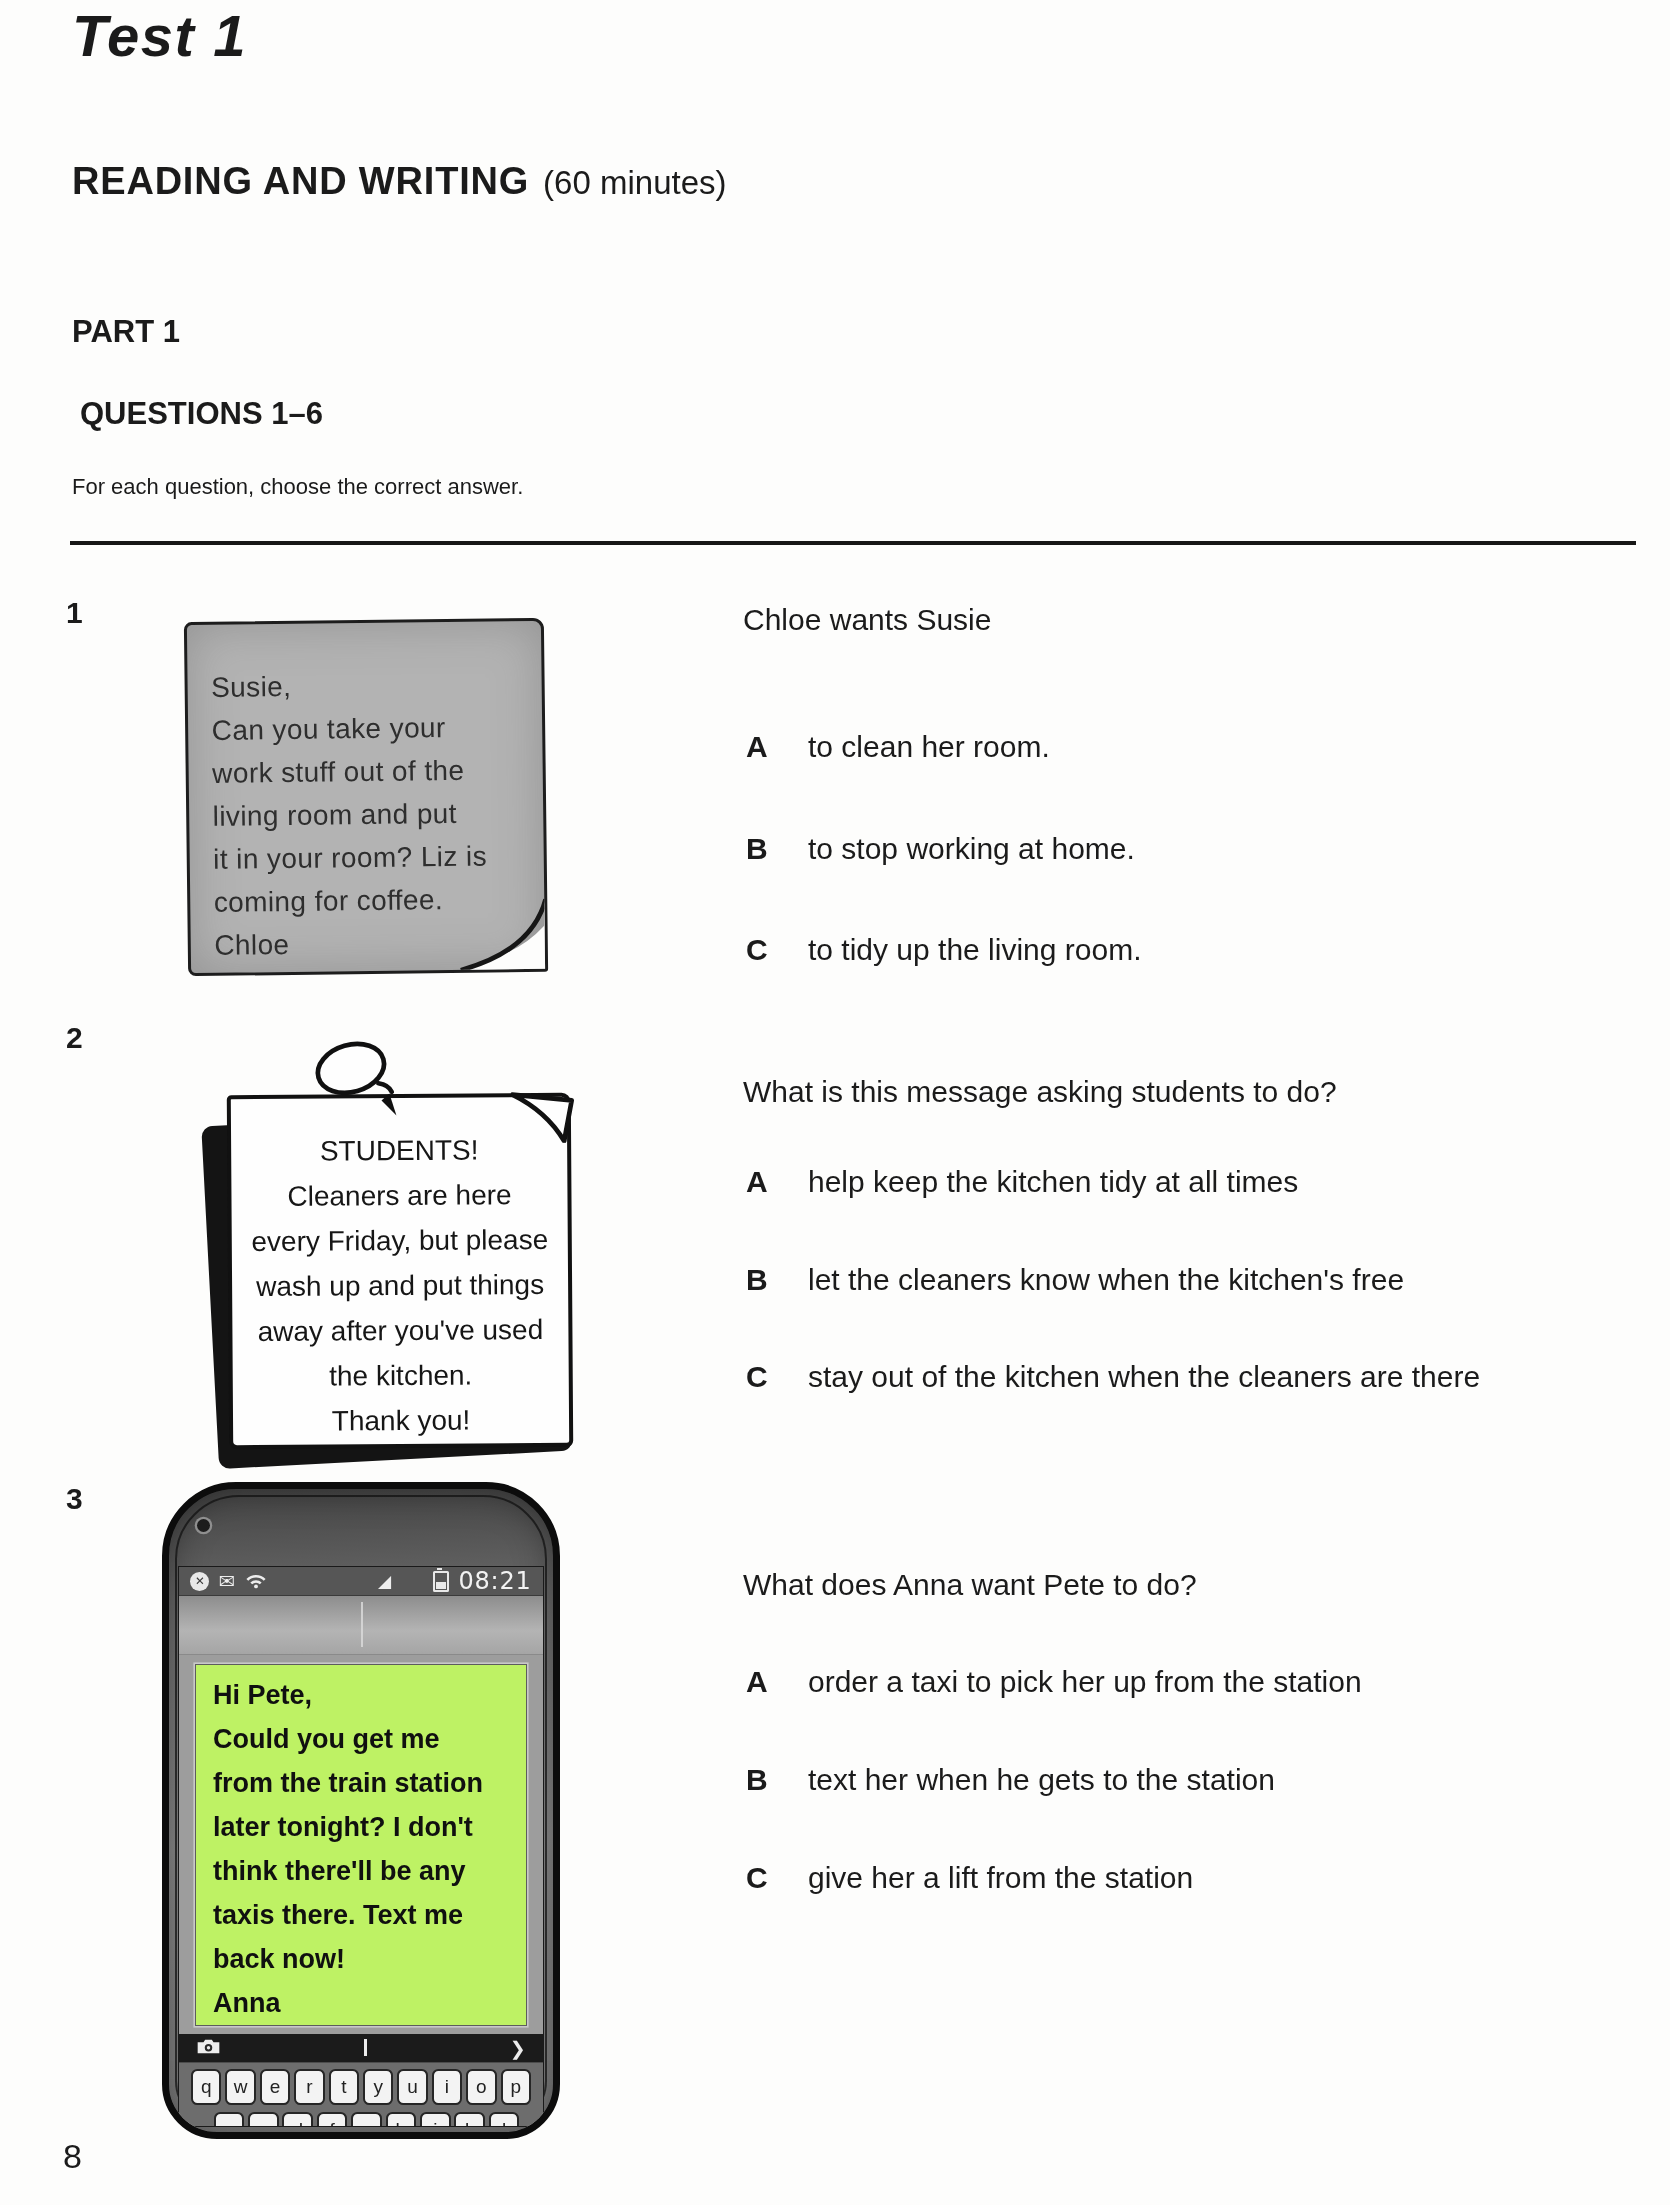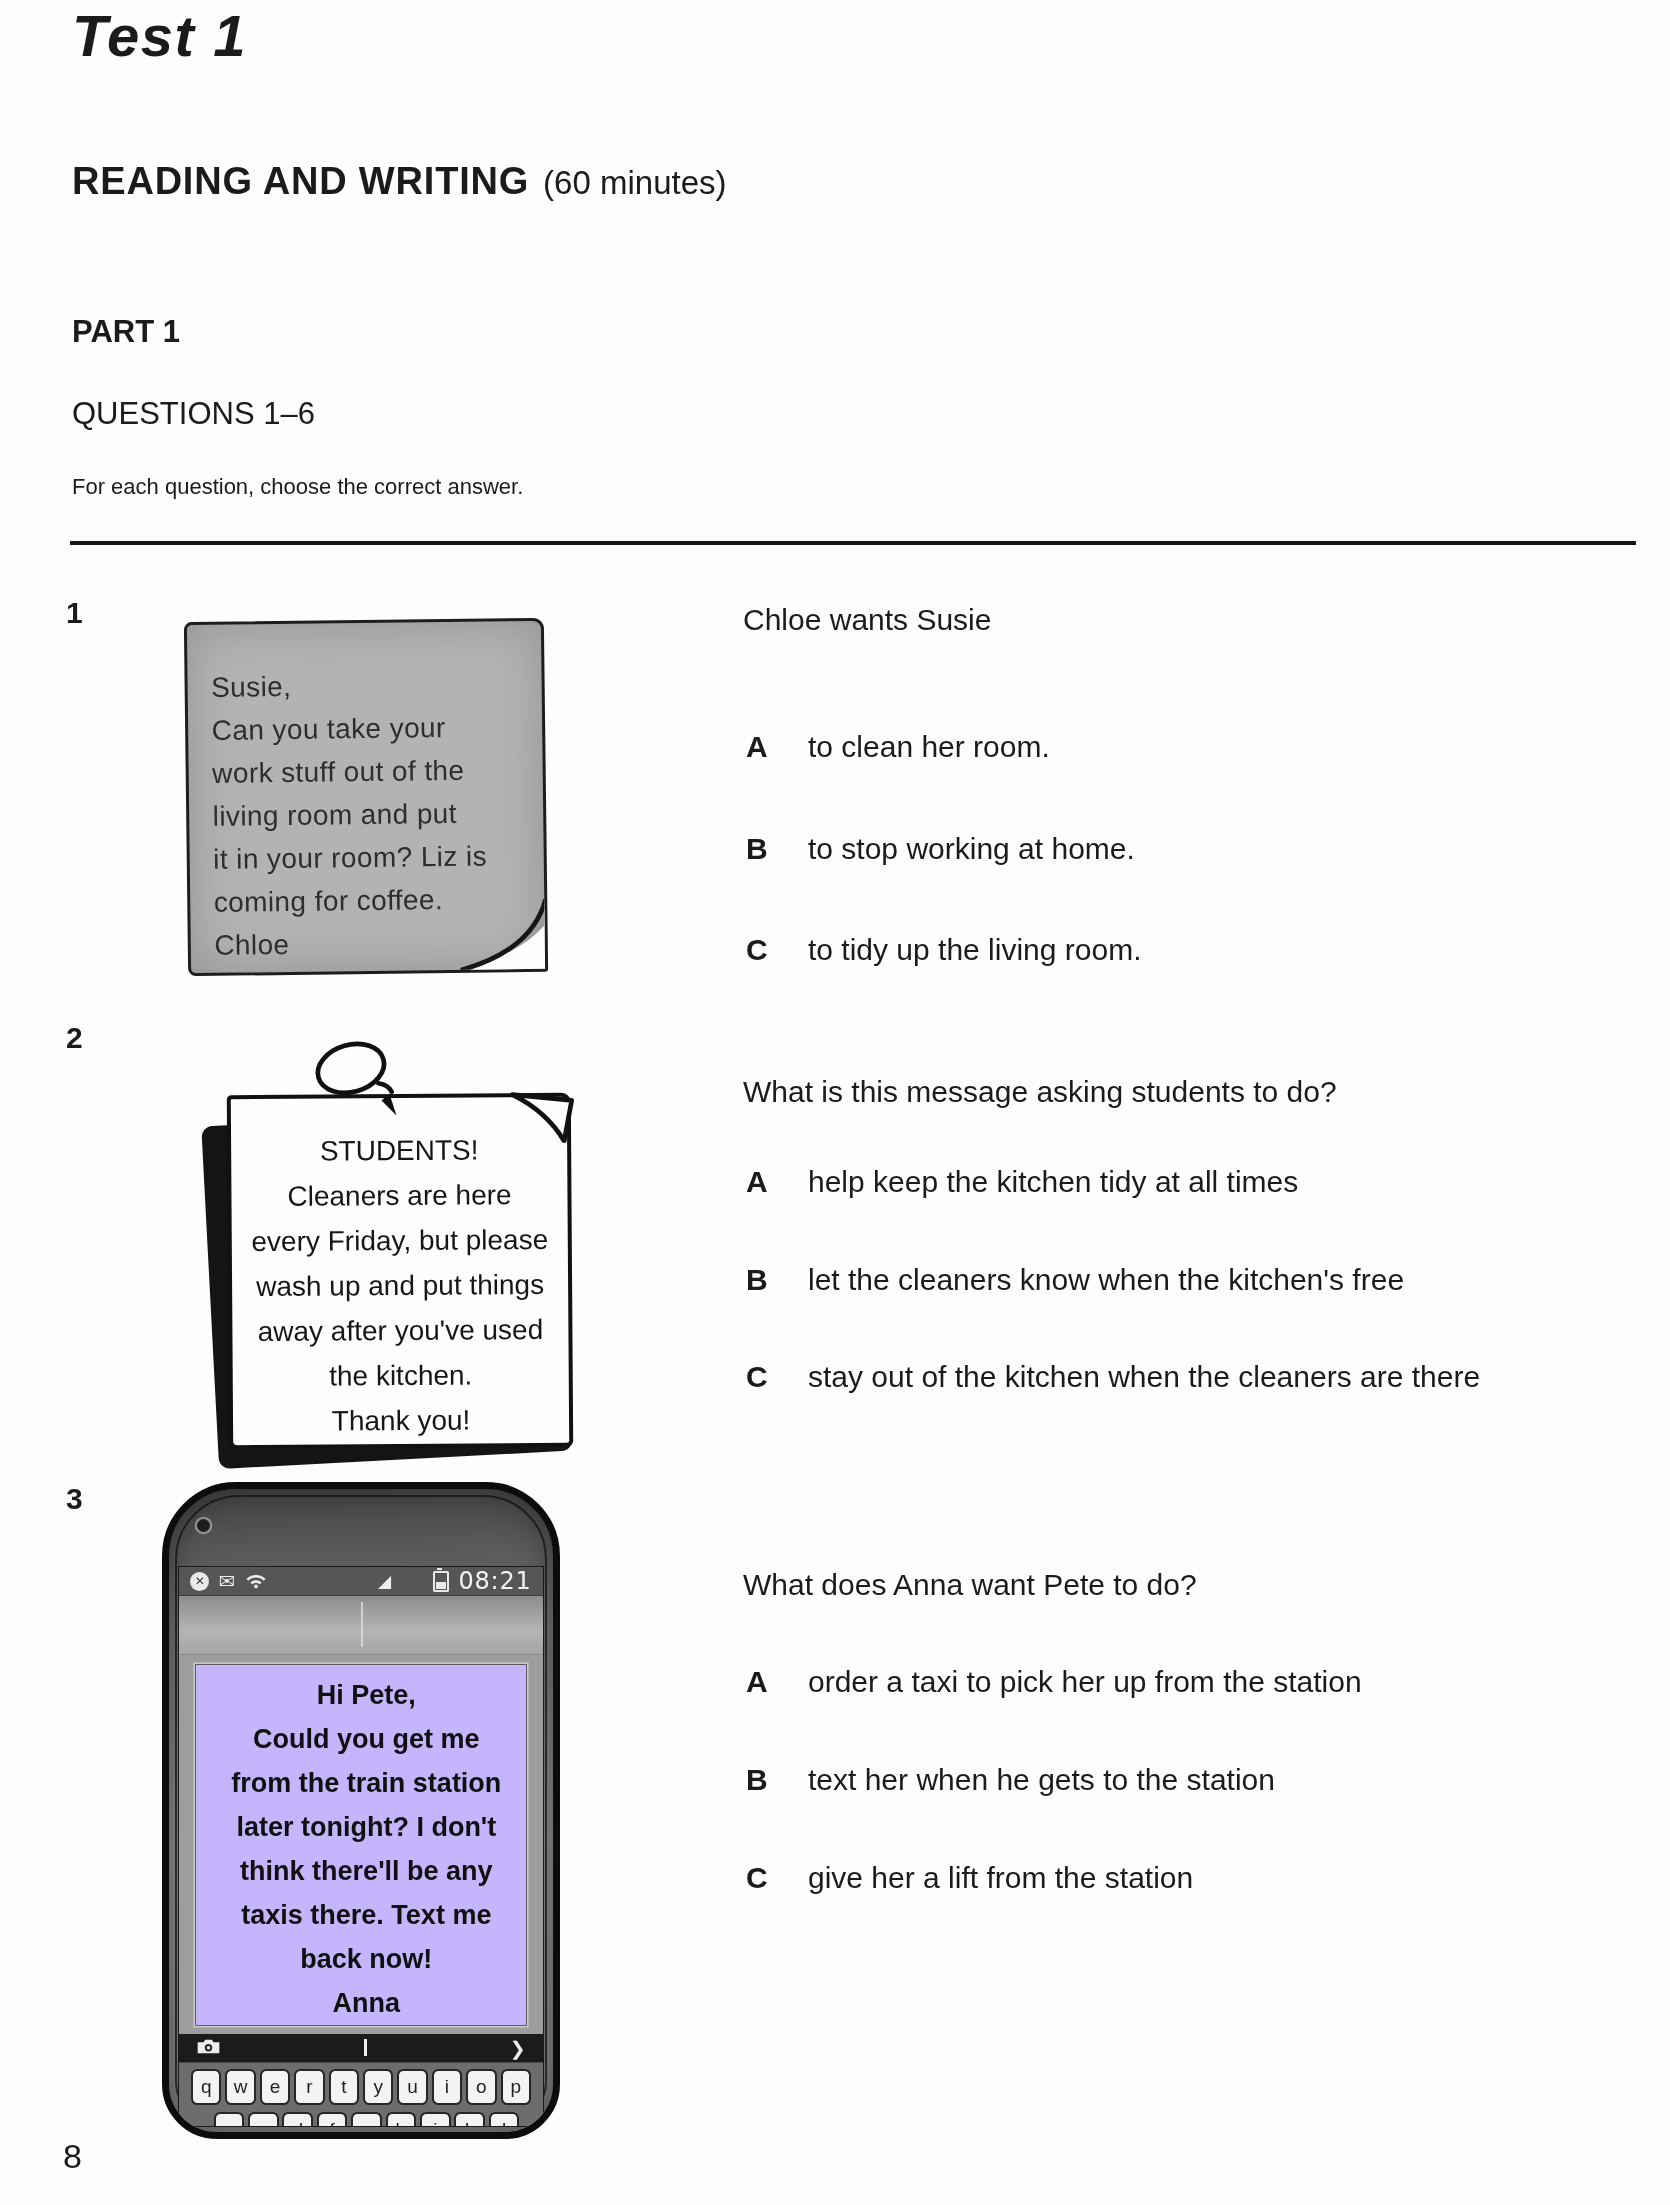--- a/index.html
+++ b/index.html
@@ -9,21 +9,21 @@
     overflow:hidden; margin:0 auto;
   }
   .abs{position:absolute;}
 
   
   .test-title{top:1.6px; left:72px; font-size:58px; font-weight:bold; font-style:italic; letter-spacing:1.6px;}
   .section-heading{top:160px; left:72px; white-space:nowrap;}
   .section-title{font-size:38px; font-weight:bold; letter-spacing:0.8px;}
   .section-time{font-size:33px; margin-left:14px;}
   .part-title{top:314px; left:72px; font-size:31px; font-weight:bold;}
-  .questions-range{top:396px; left:72px; font-size:31px; font-weight:normal;}
+  .questions-range{top:396px; left:80px; font-size:31px; font-weight:bold;}
   .instruction{top:474px; left:72px; font-size:22px;}
   .rule{top:541px; left:70px; width:1566px; height:3.9px; background:#171717;}
 
   
   .qnum{left:66px; font-size:30px; font-weight:bold;}
   .stem{left:743px; font-size:30px;}
   .option{left:746px; display:flex; align-items:baseline;}
   .opt-letter{width:34px; font-size:30px; font-weight:bold; flex:0 0 34px;}
   .opt-text{font-size:30px; margin-left:28px; white-space:nowrap;}
 
@@ -74,22 +74,22 @@
   .mail{font-size:19.6px;}
   .signal{font-size:17px; margin-left:102px;}
   .battery{width:11.7px;height:17px;border:2.3px solid #e9e9e9;border-radius:1.6px;position:relative;margin-left:auto;}
   .battery::before{content:"";position:absolute;top:-4.7px;left:1.6px;width:5.5px;height:2.3px;background:#e9e9e9;}
   .battery::after{content:"";position:absolute;left:0.8px;right:0.8px;bottom:0.8px;height:6.3px;background:#e9e9e9;}
   .sb-time{font-size:24px; margin-left:9.4px; letter-spacing:0.8px; color:#f2f2f2;}
   .wallpaper{flex:0 0 58px; background:linear-gradient(180deg,#8d8d8d,#b4b4b4 60%,#a5a5a5); position:relative; border-bottom:0.8px solid #8a8a8a;}
   .wall-line{position:absolute; left:50%; top:6.3px; width:2.3px; height:45px; background:#d9d9d9; opacity:.85;}
   .message-wrap{flex:1 1 auto; padding:9.4px 15.6px 7.8px; box-sizing:border-box;}
   .message-panel{
-    width:100%; height:100%; box-sizing:border-box; background:#c4b5fd;
-    border:1.6px solid #5d5d5d; box-shadow:0 0 0 1.6px #c9c9c9; padding:7.8px 6.3px 0 17px;text-align:center;
+    width:100%; height:100%; box-sizing:border-box; background:#bef264;
+    border:1.6px solid #5d5d5d; box-shadow:0 0 0 1.6px #c9c9c9; padding:7.8px 6.3px 0 17px;
   }
   .msg-line{font-size:27px; line-height:44px; font-weight:bold; color:#101010; font-family:"Liberation Sans",sans-serif;}
   .toolbar{flex:0 0 28px; background:#1b1b1b; display:flex; align-items:center; padding:0 17px; color:#ededed;}
   .text-cursor{width:2.3px; height:17px; background:#ededed; margin:0 auto;}
   .chevron{font-size:19px; color:#ededed;}
   .keyboard{flex:0 0 66px; background:#6d6d6d; padding-top:6.3px; box-sizing:border-box; border-top:1.6px solid #4c4c4c;}
   .key-row{display:flex; justify-content:center; gap:3.9px;}
   .key-row.second{margin-top:6.3px; padding-left:11px;}
   .key{
     width:30.5px; height:36px; background:#f3f3f3; border:2.3px solid #262626; border-radius:6.3px;

